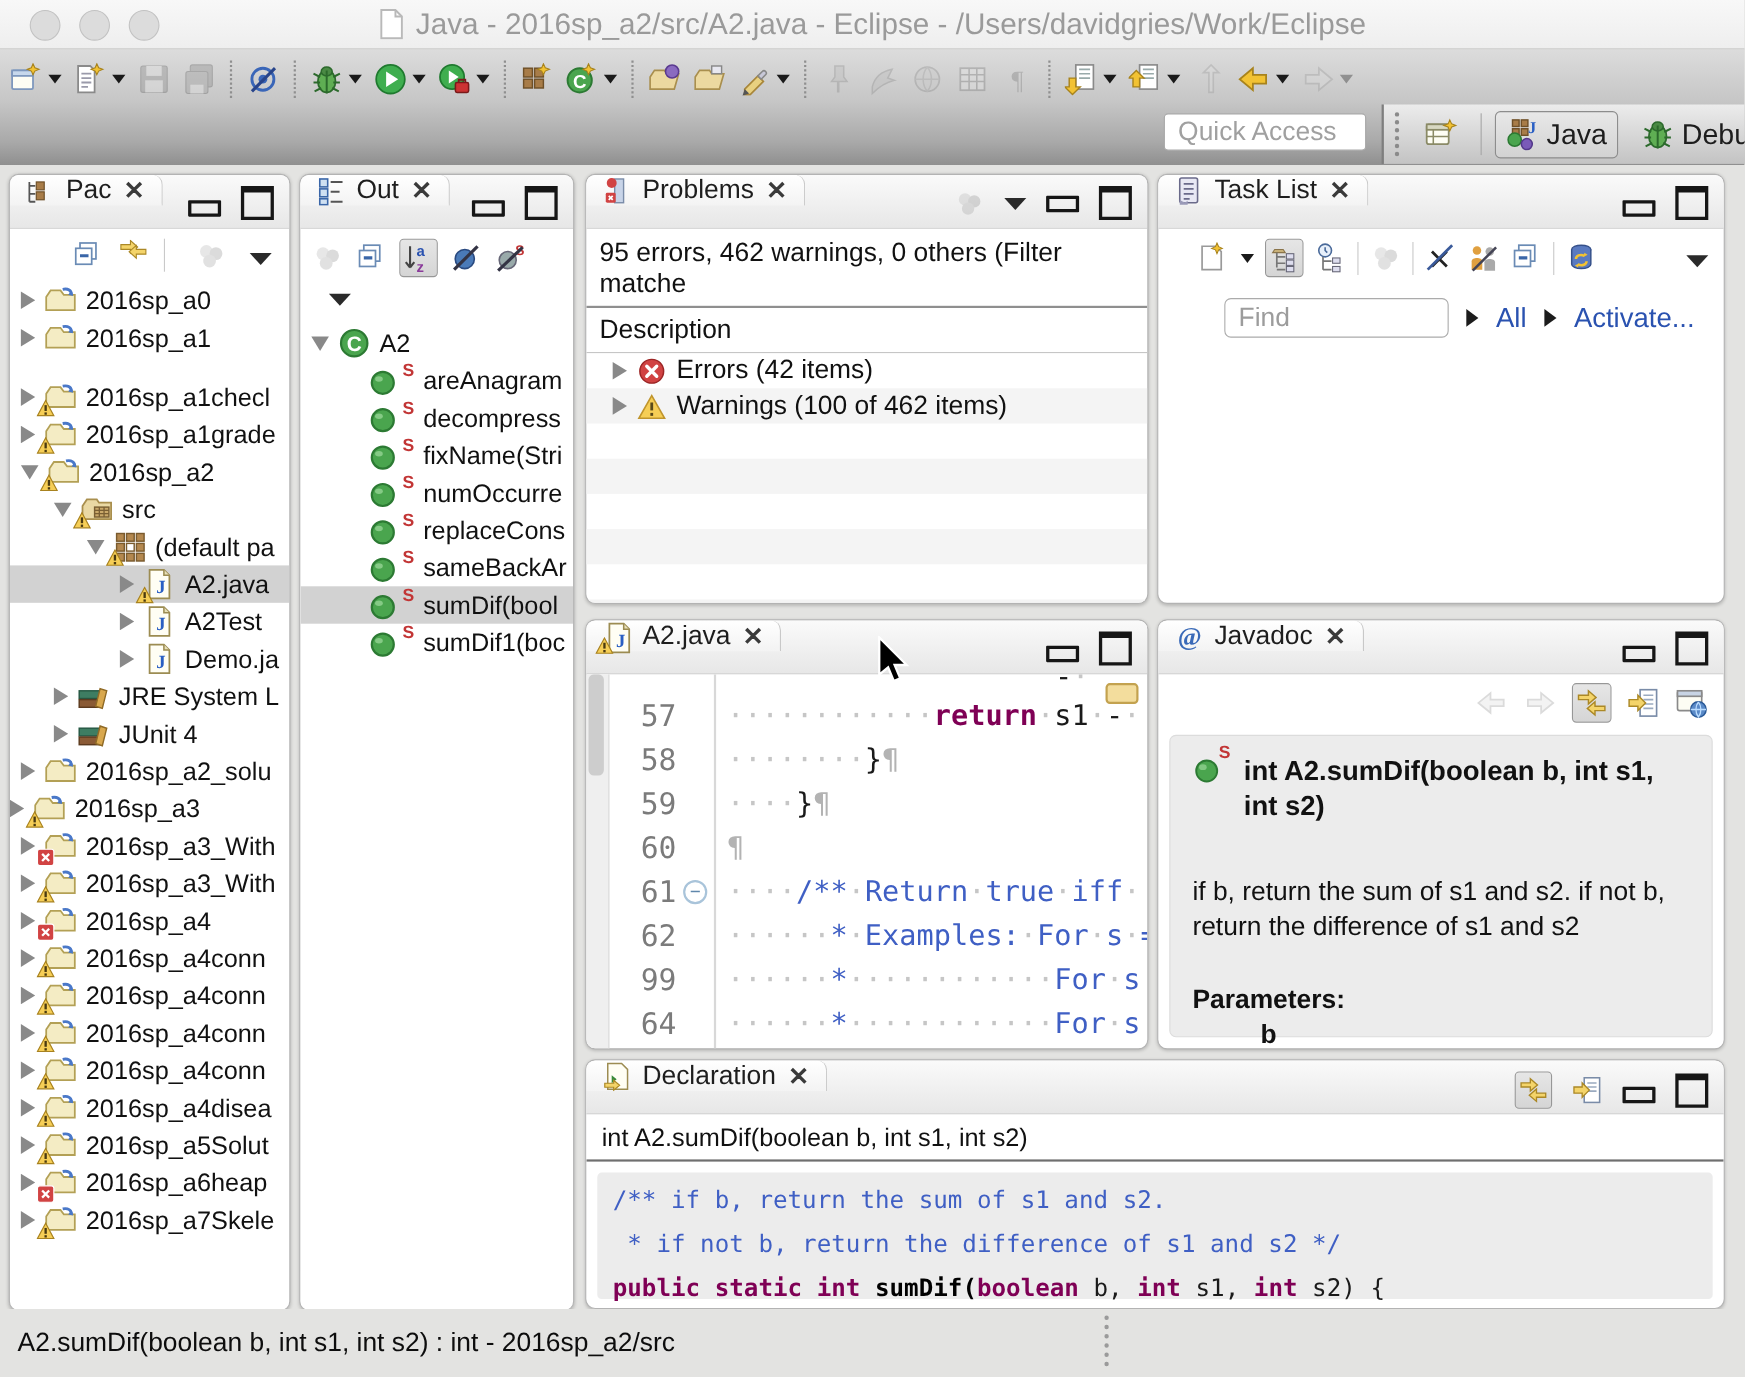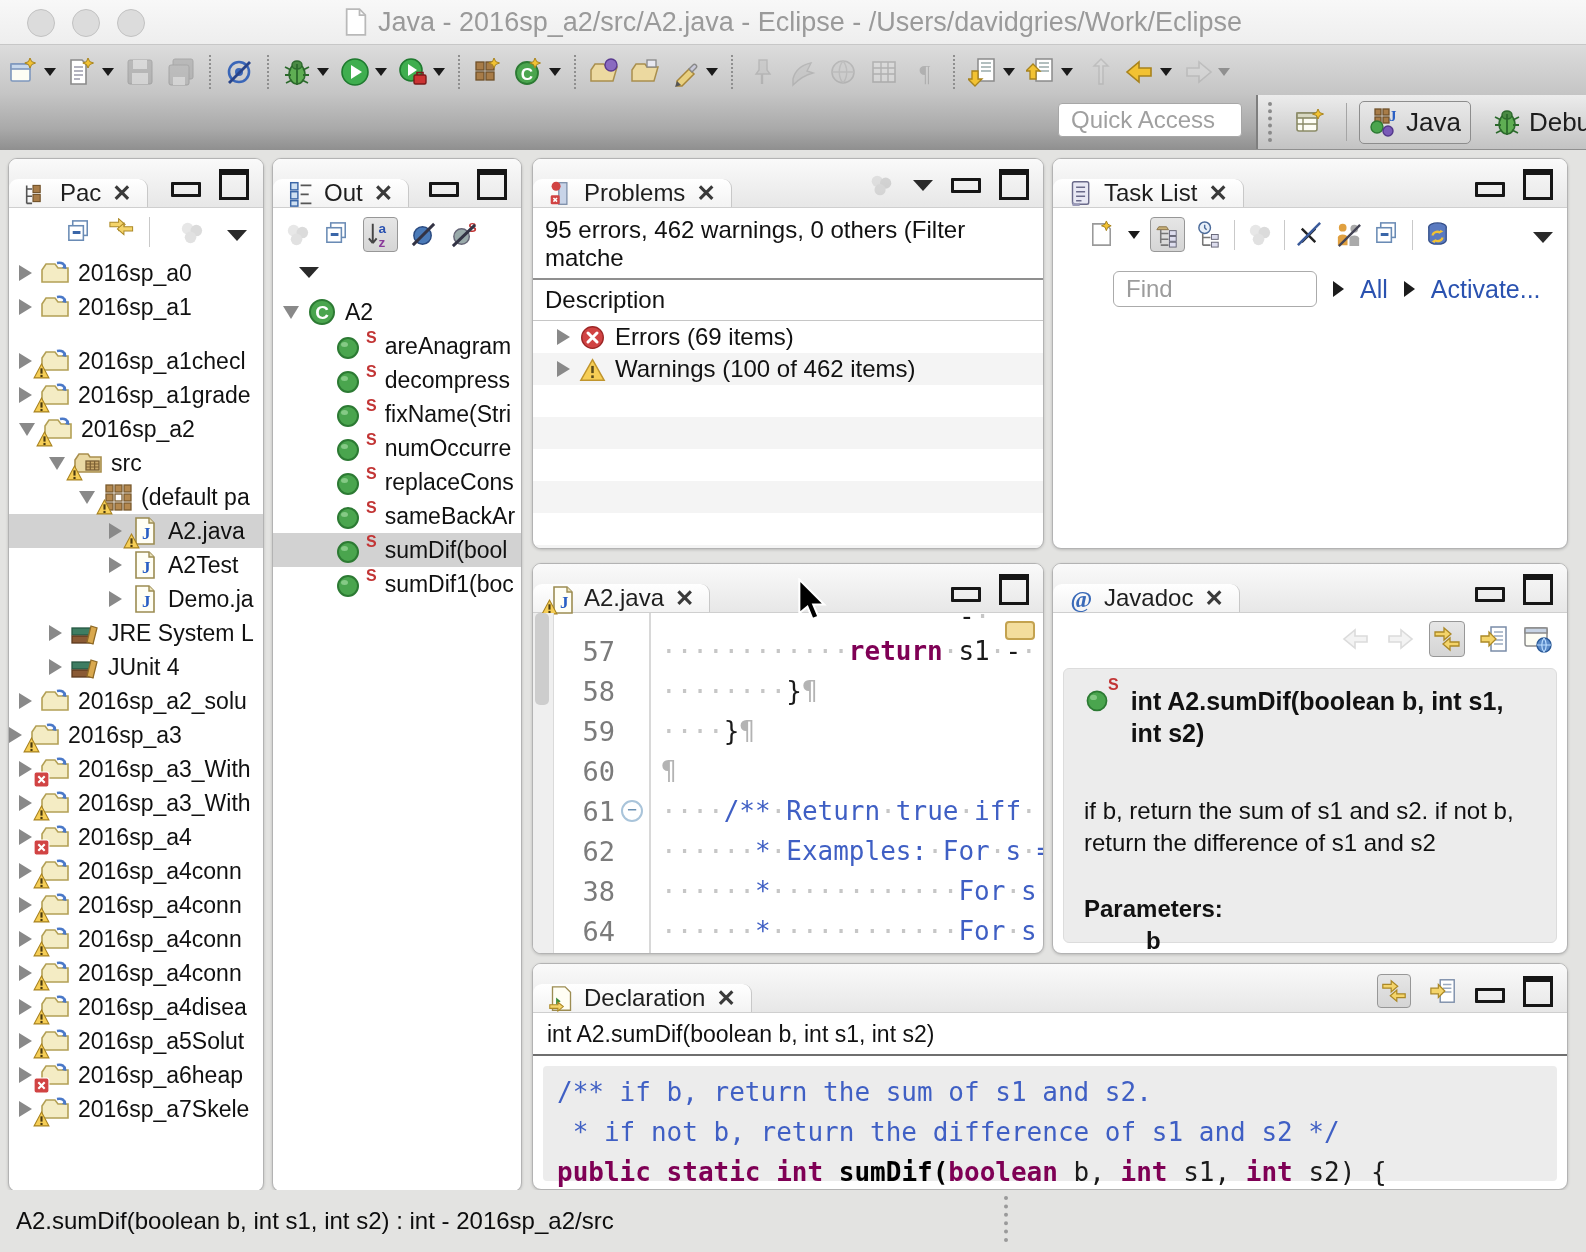--- a/index.html
+++ b/index.html
@@ -31,21 +31,21 @@
     display:flex;align-items:center;gap:12px;padding-left:10px;}
   .pdots{width:6px;height:40px;border-left:4px dotted #8a8a8a;margin-right:2px;}
   .pbtn{display:flex;align-items:center;gap:7px;font-size:26px;color:#1d1d1d;padding:5px 9px;border-radius:5px;}
   .pbtn.sel{border:1px solid #8d8d8d;background:linear-gradient(#e8e8e8,#d2d2d2);}
   .pbtn svg{width:30px;height:30px}
   .psep{width:0;height:38px;border-left:1px solid #a5a5a5;}
   
   .panel{position:absolute;background:#fff;border:1px solid #b3b3b3;border-radius:9px;
     box-shadow:0 1px 3px rgba(0,0,0,.18);overflow:hidden;}
   .tabrow{position:relative;height:48px;background:linear-gradient(#fafafa,#e7e7e7);
-    border-bottom:1px solid #cfcfcf;display:flex;align-items:flex-end;}
+    border-bottom:1px solid #cfcfcf;display:flex;align-items:flex-start;}
   .tab{display:flex;align-items:center;gap:9px;padding:0 15px;font-size:24px;color:#1e1e1e;
     background:linear-gradient(#ffffff,#f3f3f3);border-right:1px solid #c8c8c8;
     border-radius:9px 9px 0 0;white-space:nowrap;}
   .tab svg{width:27px;height:27px}
   .close{font-size:23px;font-weight:bold;color:#3a3a3a;margin-left:2px;}
   .winbtns{position:absolute;right:14px;top:10px;display:flex;gap:18px;align-items:center;}
   .ic-min{width:24px;height:9px;border:3px solid #161616;border-radius:1px;margin-top:9px;}
   .ic-max{width:24px;height:22px;border:3px solid #161616;border-top-width:6px;}
   .vmenu{width:0;height:0;border-left:10px solid transparent;border-right:10px solid transparent;
     border-top:11px solid #2a2a2a;margin-top:6px;}
@@ -110,21 +110,21 @@
   .jdsig{display:flex;align-items:flex-start;gap:4px;font-size:25px;font-weight:bold;}
   .jdsig .ticon{width:26px;height:26px;margin-top:2px;}
   .jdsig .ticon svg{width:26px;height:26px}
   .jddesc{margin-top:46px;}
   .jdparams{margin-top:34px;font-weight:bold;}
   .jdparam{padding-left:62px;font-weight:bold;}
   
   .dhdr{font-size:23px;padding:8px 14px 6px;border-bottom:2px solid #6f6f6f;background:#fff;}
   .dcode{position:absolute;left:10px;right:10px;top:102px;bottom:8px;background:#ececec;
     border-radius:4px;padding:6px 14px;font-family:"DejaVu Sans Mono",monospace;
-    font-size:26px;line-height:40px;white-space:pre;}
+    font-size:22px;line-height:40px;white-space:pre;}
   
   .statusbar{position:absolute;left:0;bottom:0;width:100%;height:62px;background:#e3e3e1;
     display:flex;align-items:center;font-size:24px;color:#0d0d0d;padding-left:16px;}
   .dragdots{position:absolute;left:1004px;top:6px;height:46px;width:6px;border-left:4px dotted #9a9a9a;}
   .cursor{position:absolute;left:797px;top:578px;z-index:60;}
 </style>
 </head>
 <body>
 
 <div class="titlebar">
@@ -990,21 +990,21 @@
   <div class="pcolhdr">Description</div>
   <div id="problems-rows">
       <div class="prow">
         <span class="arr arr-c"></span>
         <span>
           <svg viewBox="0 0 30 30">
             <circle cx="15" cy="15" r="12" fill="#d14343" stroke="#9c2626" stroke-width="1.5"></circle>
             <path d="M10 10l10 10M20 10l-10 10" stroke="#fff" stroke-width="3.4" stroke-linecap="round"></path>
           </svg>
         </span>
-        <span>Errors (69 items)</span>
+        <span>Errors (42 items)</span>
       </div>
       <div class="prow g">
         <span class="arr arr-c"></span>
         <span>
           <svg viewBox="0 0 30 30">
             <path d="M15 4L28 27H2z" fill="#f6ce56" stroke="#c0952d" stroke-width="1.6"></path>
             <rect x="13.6" y="11" width="2.8" height="8" fill="#5a4a1a"></rect>
             <rect x="13.6" y="21.5" width="2.8" height="3" fill="#5a4a1a"></rect>
           </svg>
         </span>
@@ -1146,21 +1146,21 @@
         <div class="ethumb"></div>
       </div>
     <div class="elines" id="editor-lines">
         <div class="eline cut"><span class="lnum"></span><span class="foldcell"></span><span class="lcode" style="padding-left:310px"><span class="tk-pl">-</span><span class="tk-ws">·</span><span class="tk-str">""</span></span></div>
         <div class="eline"><span class="lnum">57</span><span class="foldcell"></span><span class="lcode"><span class="tk-ws">············</span><span class="tk-kw">return</span><span class="tk-ws">·</span><span class="tk-pl">s1</span><span class="tk-ws">·</span><span class="tk-pl">-</span><span class="tk-ws">·</span></span></div>
         <div class="eline"><span class="lnum">58</span><span class="foldcell"></span><span class="lcode"><span class="tk-ws">········</span><span class="tk-pl">}</span><span class="tk-pil">¶</span></span></div>
         <div class="eline"><span class="lnum">59</span><span class="foldcell"></span><span class="lcode"><span class="tk-ws">····</span><span class="tk-pl">}</span><span class="tk-pil">¶</span></span></div>
         <div class="eline"><span class="lnum">60</span><span class="foldcell"></span><span class="lcode"><span class="tk-pil">¶</span></span></div>
         <div class="eline"><span class="lnum">61</span><span class="foldcell"><span class="foldc">−</span></span><span class="lcode"><span class="tk-ws">····</span><span class="tk-cm">/**</span><span class="tk-ws">·</span><span class="tk-cm">Return</span><span class="tk-ws">·</span><span class="tk-cm">true</span><span class="tk-ws">·</span><span class="tk-cm">iff</span><span class="tk-ws">·</span></span></div>
         <div class="eline"><span class="lnum">62</span><span class="foldcell"></span><span class="lcode"><span class="tk-ws">······</span><span class="tk-cm">*</span><span class="tk-ws">·</span><span class="tk-cm">Examples:</span><span class="tk-ws">·</span><span class="tk-cm">For</span><span class="tk-ws">·</span><span class="tk-cm">s</span><span class="tk-ws">·</span><span class="tk-cm">=</span></span></div>
-        <div class="eline"><span class="lnum">38</span><span class="foldcell"></span><span class="lcode"><span class="tk-ws">······</span><span class="tk-cm">*</span><span class="tk-ws">············</span><span class="tk-cm">For</span><span class="tk-ws">·</span><span class="tk-cm">s</span><span class="tk-ws">·</span></span></div>
+        <div class="eline"><span class="lnum">99</span><span class="foldcell"></span><span class="lcode"><span class="tk-ws">······</span><span class="tk-cm">*</span><span class="tk-ws">············</span><span class="tk-cm">For</span><span class="tk-ws">·</span><span class="tk-cm">s</span><span class="tk-ws">·</span></span></div>
         <div class="eline"><span class="lnum">64</span><span class="foldcell"></span><span class="lcode"><span class="tk-ws">······</span><span class="tk-cm">*</span><span class="tk-ws">············</span><span class="tk-cm">For</span><span class="tk-ws">·</span><span class="tk-cm">s</span><span class="tk-ws">·</span></span></div>
       </div>
     <div class="vline"></div>
     <div class="omark"></div>
   </div>
 </div>
 
 <div class="panel" style="left:1052px;top:563px;width:514px;height:389px">
   <div class="tabrow">
     <div class="tab">

